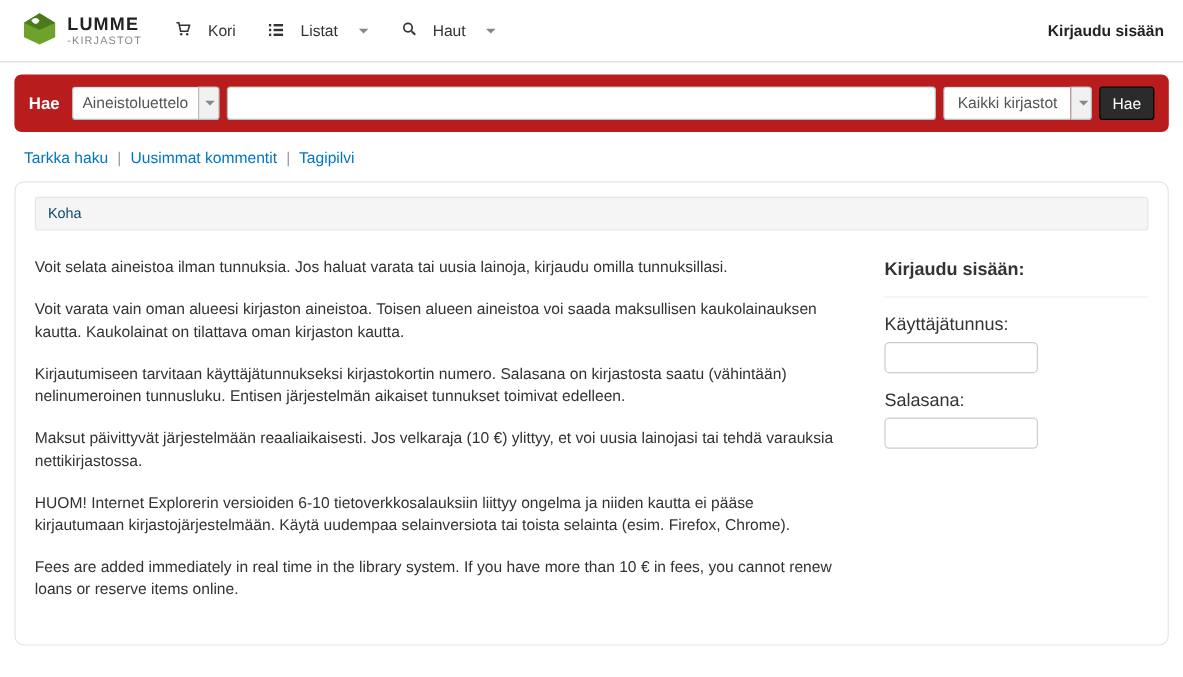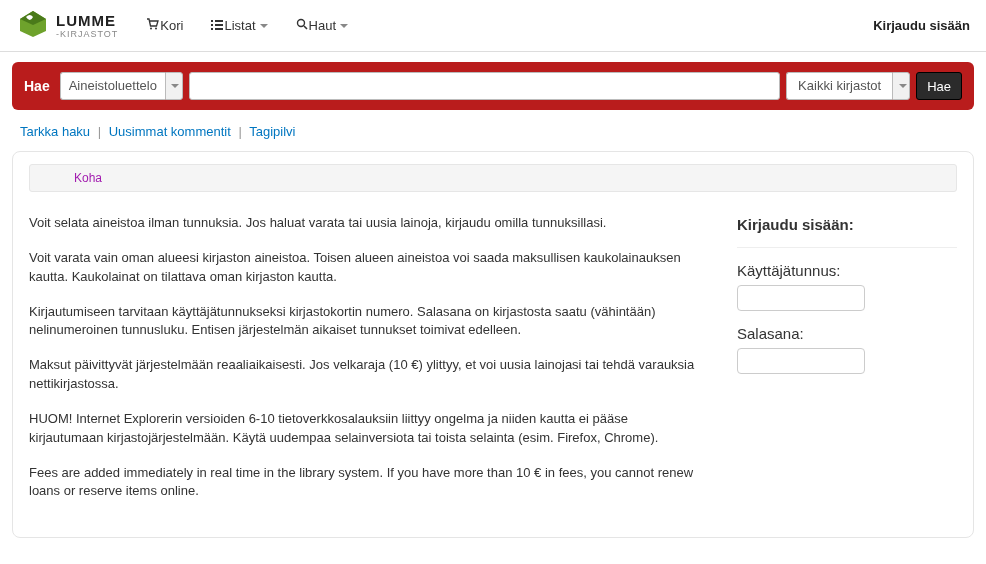--- a/index.html
+++ b/index.html
@@ -2,42 +2,42 @@
 <html><head>
 <meta charset="utf-8">
 <style>
 * { box-sizing: border-box; margin: 0; padding: 0; }
 body { font-family: Arial, Helvetica, sans-serif; font-size: 13px; color: #333; background: #fff; width: 986px; }
 .topbar { display: flex; align-items: center; height: 52px; border-bottom: 1px solid #ddd; padding: 0 16px; gap: 28px; }
 .logo { display: flex; align-items: center; gap: 6px; }
 .logo-text { font-family: Arial; }
 .logo-brand { font-size: 15px; font-weight: bold; letter-spacing: 1px; color: #222; }
 .logo-sub { font-size: 9px; color: #888; letter-spacing: 1px; }
-.nav-link { color: #333; text-decoration: none; font-size: 13px; display: flex; align-items: center; gap: 1px; cursor: pointer; }
+.nav-link { color: #333; text-decoration: none; font-size: 13px; display: flex; align-items: center; gap: 14px; cursor: pointer; }
 .spacer { flex: 1; }
 .caret { display: inline-block; width: 0; height: 0; margin-left: 3px; border-left: 4px solid transparent; border-right: 4px solid transparent; border-top: 4px solid #888; vertical-align: middle; }
 .login-link { font-weight: bold; color: #222; font-size: 13px; text-decoration: none; }
 
 .search-wrap { padding: 10px 12px; }
 .search-bar { background: #b91c1c; border-radius: 6px; padding: 10px 12px; display: flex; align-items: center; gap: 6px; }
 .search-label { color: #fff; font-weight: bold; font-size: 14px; margin-right: 4px; }
 .select-combo { display: flex; align-items: stretch; text-align: center; }
 .select-main { background: #fff; border: 1px solid #bbb; border-right: none; border-radius: 3px 0 0 3px; padding: 5px 8px; font-size: 13px; color: #555; height: 28px; line-height: 16px; }
 .select-toggle { background: #f1f1f1; border: 1px solid #bbb; border-radius: 0 3px 3px 0; width: 18px; display: flex; align-items: center; justify-content: center; height: 28px; }
 .search-input { flex: 1; height: 28px; border: 1px solid #bbb; border-radius: 3px; padding: 4px 8px; font-size: 13px; }
 .lib-select .select-main { min-width: 106px; }
 .search-btn { background: #2b2b2b; color: #fff; border: 1px solid #000; border-radius: 3px; height: 28px; padding: 0 10px; font-size: 13px; cursor: pointer; }
 
 .sublinks { padding: 4px 20px 12px; font-size: 13px; color: #777; }
 .sublinks a { color: #0076c0; text-decoration: none; }
 .sublinks .sep { color: #999; margin: 0 4px; }
 
 .sheet { margin: 0 12px 18px; background: #fff; border: 1px solid #e5e5e5; border-radius: 8px; padding: 12px 16px 20px; }
 .breadcrumb { background: #f5f5f5; border: 1px solid #e6e6e6; border-radius: 3px; padding: 6px 10px; font-size: 12px; margin-bottom: 22px; }
-.breadcrumb a { color: #a21caf; text-decoration: none; margin-left: 34px; }
+.breadcrumb a { color: #0c4a6e; text-decoration: none; }
 
 .content-row { display: flex; gap: 40px; }
 .main-col { flex: 1; font-size: 13px; color: #333; line-height: 1.45; }
 .main-col p { margin-bottom: 16px; }
 .side-col { width: 220px; }
 .side-title { font-weight: bold; font-size: 15px; color: #333; margin-bottom: 14px; padding-top: 2px; }
 .side-hr { border: none; border-top: 1px solid #eee; margin-bottom: 14px; }
 .form-label { font-size: 15px; color: #333; margin-bottom: 6px; display: block; }
 .form-input { width: 128px; height: 26px; border: 1px solid #ccc; border-radius: 4px; padding: 3px 6px; margin-bottom: 14px; font-size: 13px; }
 .form-btn { background: #fafafa; border: 1px solid #ccc; border-radius: 4px; padding: 6px 12px; font-size: 13px; color: #444; cursor: pointer; }

